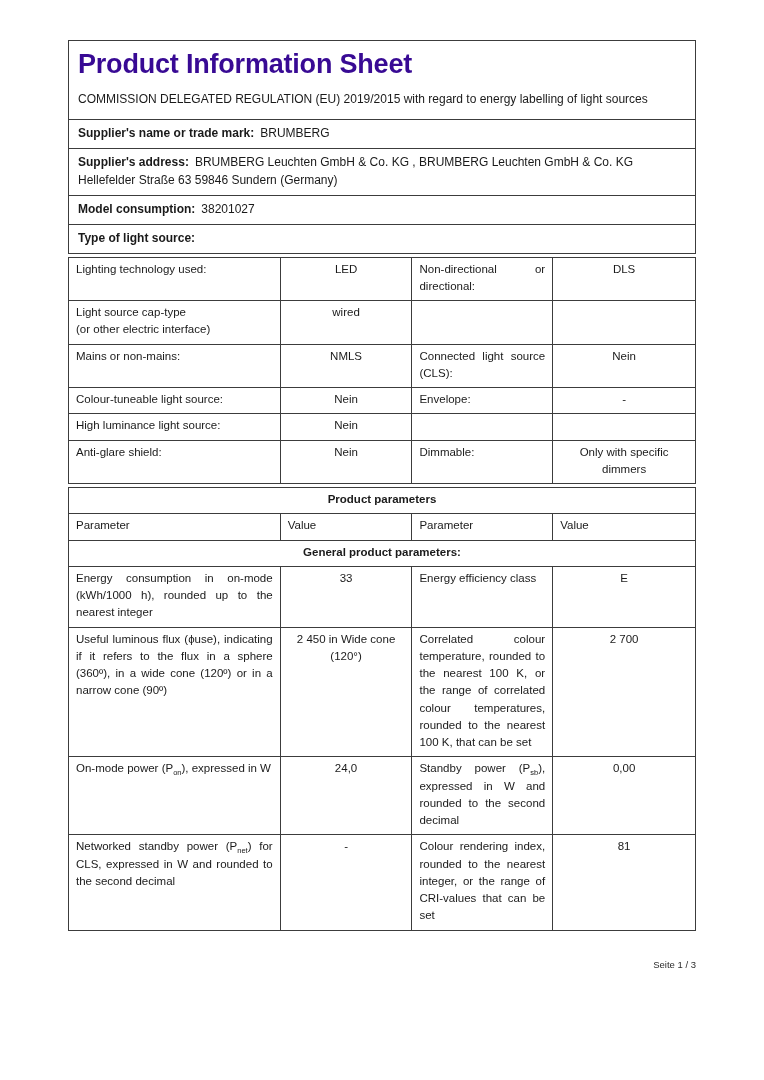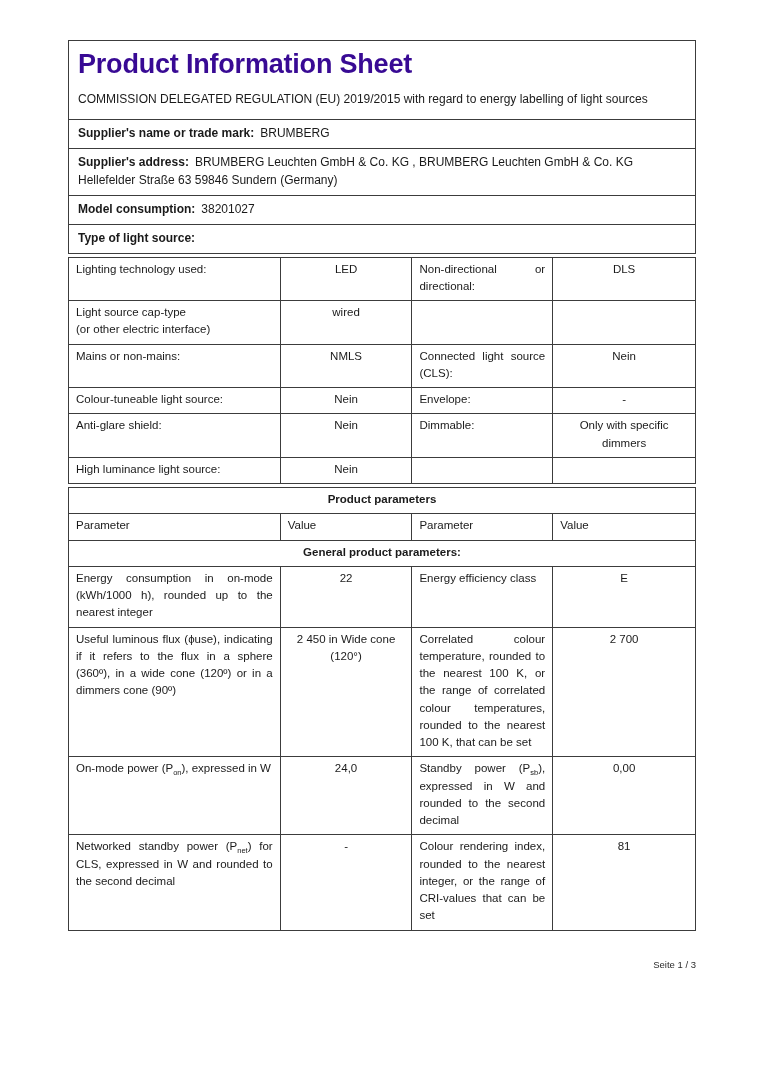--- a/index.html
+++ b/index.html
@@ -132,30 +132,30 @@
         <td class="just">Connected light source (CLS):</td>
         <td class="val">Nein</td>
       </tr>
       <tr>
         <td class="just">Colour-tuneable light source:</td>
         <td class="val">Nein</td>
         <td class="just">Envelope:</td>
         <td class="val">-</td>
       </tr>
       <tr>
+        <td class="just">High luminance light source:</td>
+        <td class="val">Nein</td>
+        <td class="just"></td>
+        <td class="val"></td>
+      </tr>
+      <tr>
         <td class="just">Anti-glare shield:</td>
         <td class="val">Nein</td>
         <td class="just">Dimmable:</td>
         <td class="val">Only with specific dimmers</td>
-      </tr>
-      <tr>
-        <td class="just">High luminance light source:</td>
-        <td class="val">Nein</td>
-        <td class="just"></td>
-        <td class="val"></td>
       </tr>
     </tbody>
       </table>
 
     <table class="tbl grid-tbl">
       <colgroup>
         <col style="width:33.76%">
           <col style="width:21.02%">
           <col style="width:22.45%">
           <col style="width:22.77%">
@@ -169,27 +169,27 @@
         <td>Value</td>
         <td>Parameter</td>
         <td>Value</td>
       </tr>
       <tr>
         <td colspan="4" class="center b">General product parameters:</td>
       </tr>
 
       <tr>
         <td class="just">Energy consumption in on-mode (kWh/1000 h), rounded up to the nearest integer</td>
-        <td class="val">22</td>
+        <td class="val">33</td>
         <td class="just">Energy efficiency class</td>
         <td class="val">E</td>
       </tr>
 
       <tr>
-        <td class="just">Useful luminous flux (ϕuse), indicating if it refers to the flux in a sphere (360º), in a wide cone (120º) or in a dimmers cone (90º)</td>
+        <td class="just">Useful luminous flux (ϕuse), indicating if it refers to the flux in a sphere (360º), in a wide cone (120º) or in a narrow cone (90º)</td>
         <td class="val">2 450 in Wide cone (120°)</td>
         <td class="just">Correlated colour temperature, rounded to the nearest 100 K, or the range of correlated colour temperatures, rounded to the nearest 100 K, that can be set</td>
         <td class="val">2 700</td>
       </tr>
 
       <tr>
         <td class="just">
           <span>On-mode power (P</span><sub>on</sub><span>), expressed in W</span>
         </td>
         <td class="val">24,0</td>

